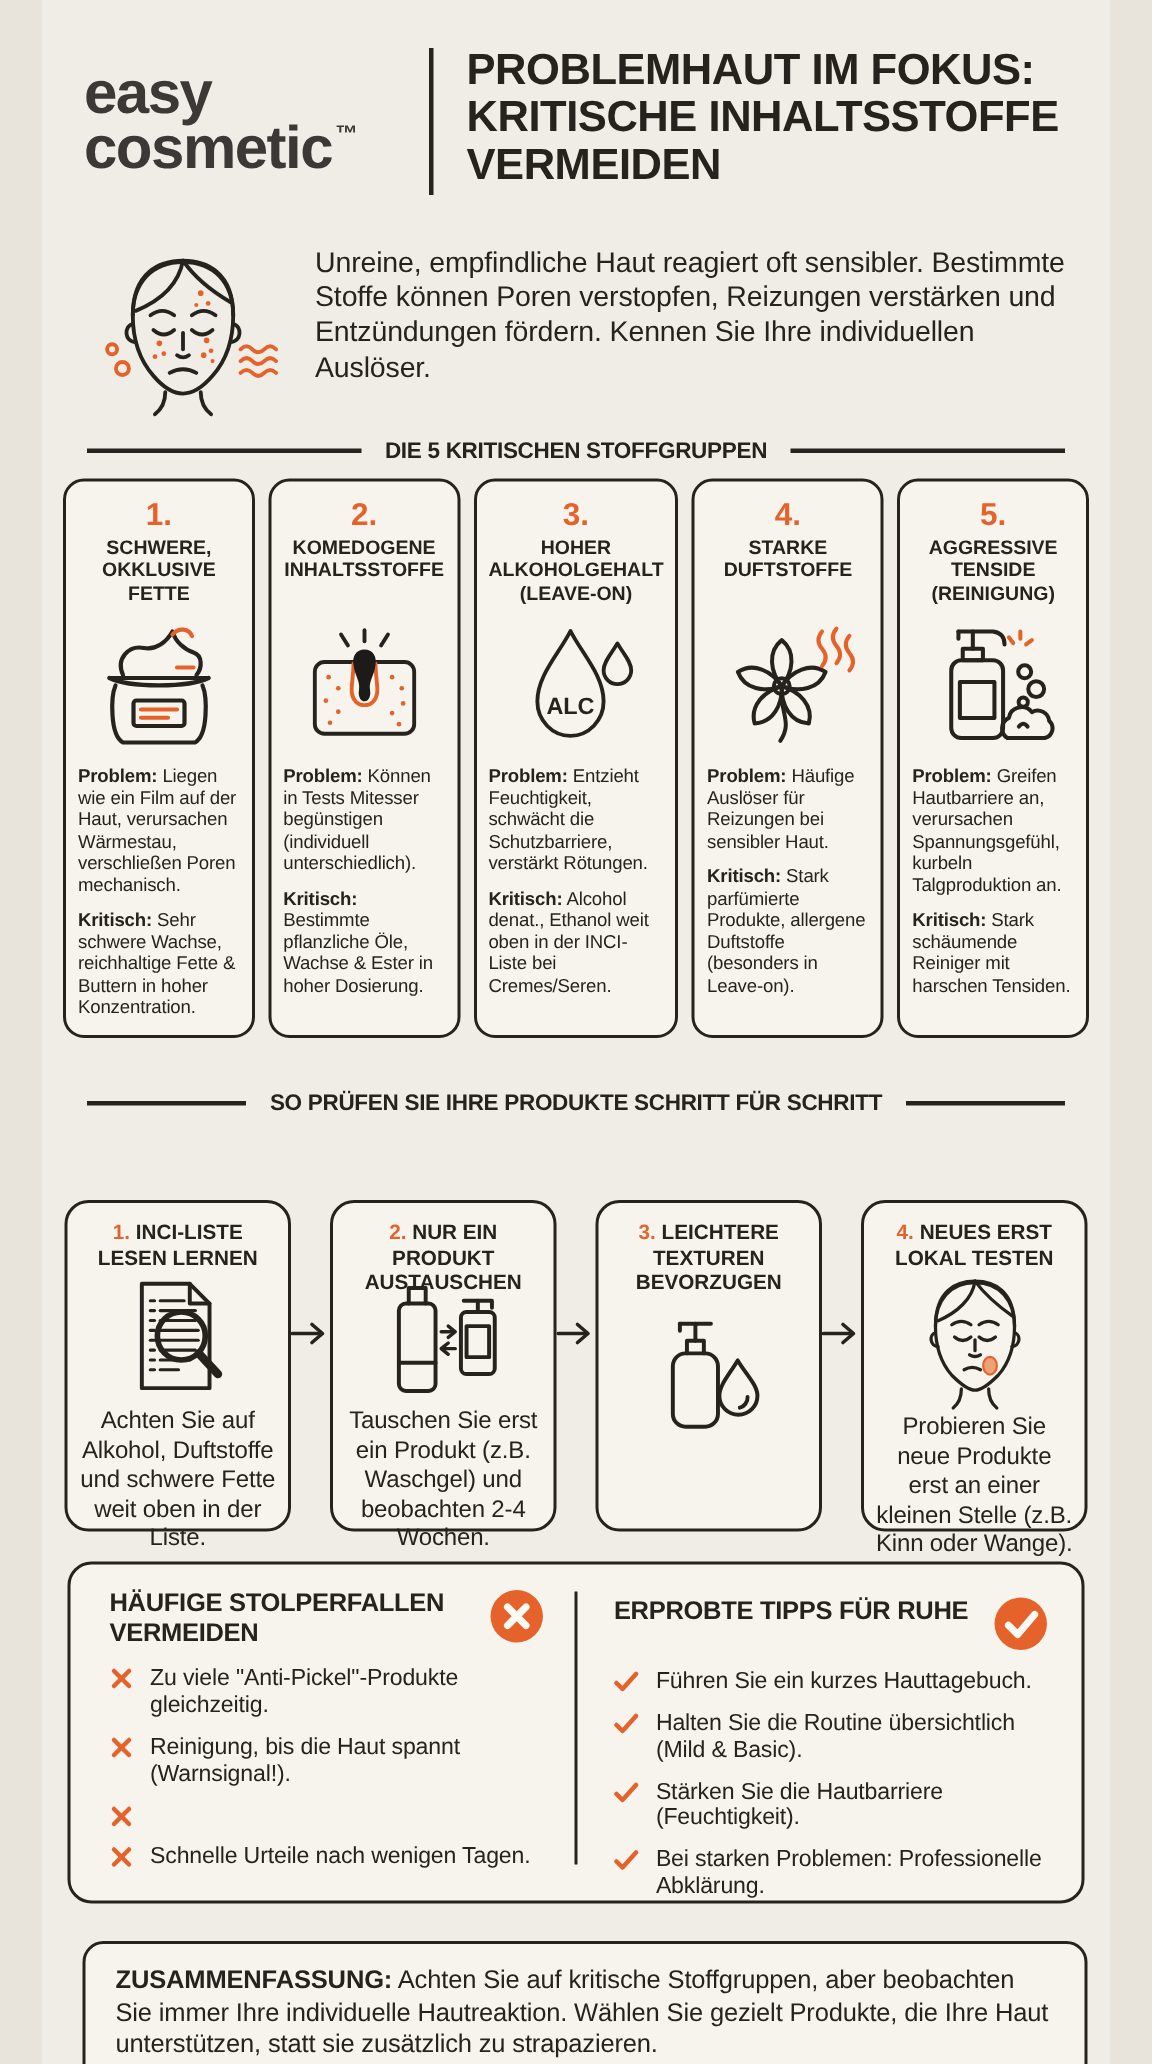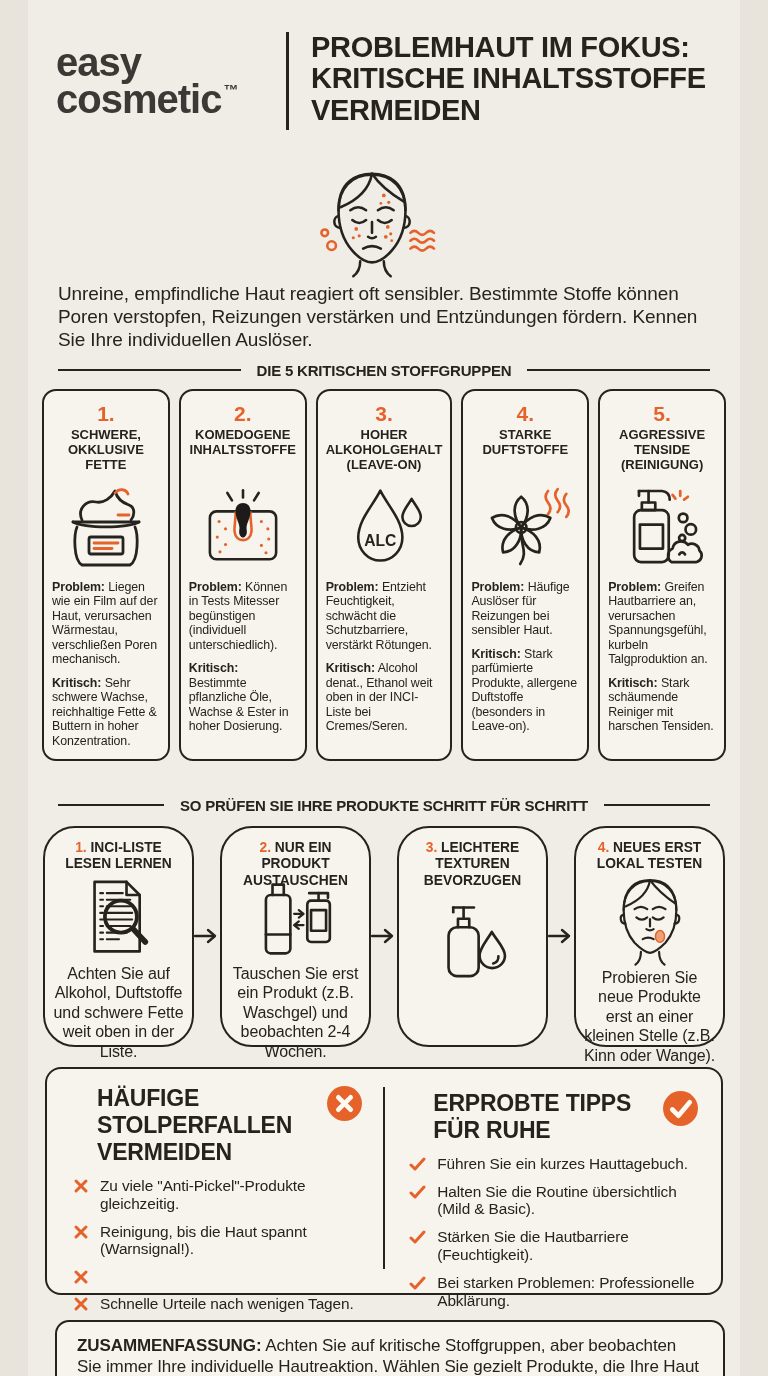--- a/index.html
+++ b/index.html
@@ -16,21 +16,21 @@
 
   
   .header { display:flex; align-items:flex-start; padding:30px 28px 0 28px; }
   .logo { width:228px; padding-top:14px; color:#3c3835; font-weight:bold; font-size:40px; line-height:.92; letter-spacing:-1px; }
   .logo .tm { font-size:15px; font-weight:bold; vertical-align:18px; letter-spacing:0; margin-left:2px; }
   .header-divider { width:3px; height:98px; background:#26231f; margin:2px 22px 0 2px; flex-shrink:0; }
   .page-title { font-size:29px; font-weight:800; line-height:1.08; letter-spacing:-.3px; padding-top:2px; }
   .page-title span { display:block; }
 
   
-  .intro { display:flex; align-items:center; margin:34px 30px 0 30px;flex-direction:column; }
+  .intro { display:flex; margin:34px 30px 0 30px; }
   .intro-icon { flex-shrink:0; width:128px; margin-right:24px; }
   .intro-text { font-size:19px; line-height:1.22; letter-spacing:-.1px; }
 
   
   .section-heading { display:flex; align-items:center; gap:16px; margin:10px 30px 0 30px; }
   .section-heading .rule { flex:1; height:2.5px; background:#26231f; }
   .section-heading h2 { font-size:15px; font-weight:800; letter-spacing:-.2px; white-space:nowrap; }
   .section-heading.steps-head { margin-top:38px; }
 
   
@@ -38,33 +38,33 @@
   .card { border:2.5px solid #26231f; border-radius:14px; background:#f7f4ee; padding:11px 8px; display:flex; flex-direction:column; align-items:center; }
   .card-num { color:#e5632b; font-size:21px; font-weight:800; }
   .card-title { font-size:13px; font-weight:800; text-align:center; line-height:1.18; min-height:47px; margin-top:1px; }
   .card-icon { height:106px; display:flex; align-items:center; justify-content:flex-start; }
   .card-body { width:100%; font-size:12.4px; line-height:1.17; letter-spacing:-.1px; }
   .card-body p + p { margin-top:9px; }
   .card-body strong { font-weight:bold; }
 
   
   .steps-row { display:flex; align-items:center; margin:12px 15px 0 15px; }
-  .step-card { width:168px; height:221px; border:2.5px solid #26231f; border-radius:32px; background:#f7f4ee; padding:12px 7px; display:flex; flex-direction:column; align-items:center; text-align:center; }
+  .step-card { width:168px; height:221px; border:2.5px solid #26231f; border-radius:16px; background:#f7f4ee; padding:12px 7px; display:flex; flex-direction:column; align-items:center; text-align:center;margin-top:44px; }
   .step-title { font-size:13.8px; font-weight:800; line-height:1.2; min-height:34px; }
   .step-title .num { color:#e5632b; }
   .step-icon { height:100px; display:flex; align-items:center; justify-content:center; }
   .step-text { font-size:16px; line-height:1.22; letter-spacing:-.1px; }
   .step-arrow { flex:1; display:flex; align-items:center; justify-content:center; }
 
   
   .dual-box { display:flex; margin:20px 17px 0 17px; height:228px; border:2.5px solid #26231f; border-radius:16px; background:#f7f4ee; padding:16px 0; }
   .col { flex:1; padding:0 20px 0 26px; }
   .col-right { padding:5px 22px 0 24px; }
   .col-head { display:flex; justify-content:space-between; align-items:flex-start; margin-bottom:11px; }
-  .col-head h3 { font-size:23px; font-weight:800; line-height:1.18; letter-spacing:-.2px;margin-left:24px; }
+  .col-head h3 { font-size:17px; font-weight:800; line-height:1.18; letter-spacing:-.2px; }
   .badge { flex-shrink:0; margin-left:10px; }
   .divider-v { width:2.5px; background:#26231f; margin:2px 0 8px 0; }
   .check-list { list-style:none; }
   .check-list li { display:flex; align-items:flex-start; gap:11px; margin-bottom:10px; font-size:15.4px; line-height:1.16; letter-spacing:-.1px; }
   .check-list .mark { flex-shrink:0; margin-top:1px; }
 
   
   .summary-box { margin:25px 15px 0 27px; border:2.5px solid #26231f; border-radius:14px; background:#f7f4ee; padding:13px 20px; font-size:17px; line-height:1.27; letter-spacing:-.1px; }
   .summary-box strong { font-weight:bold; }
 

